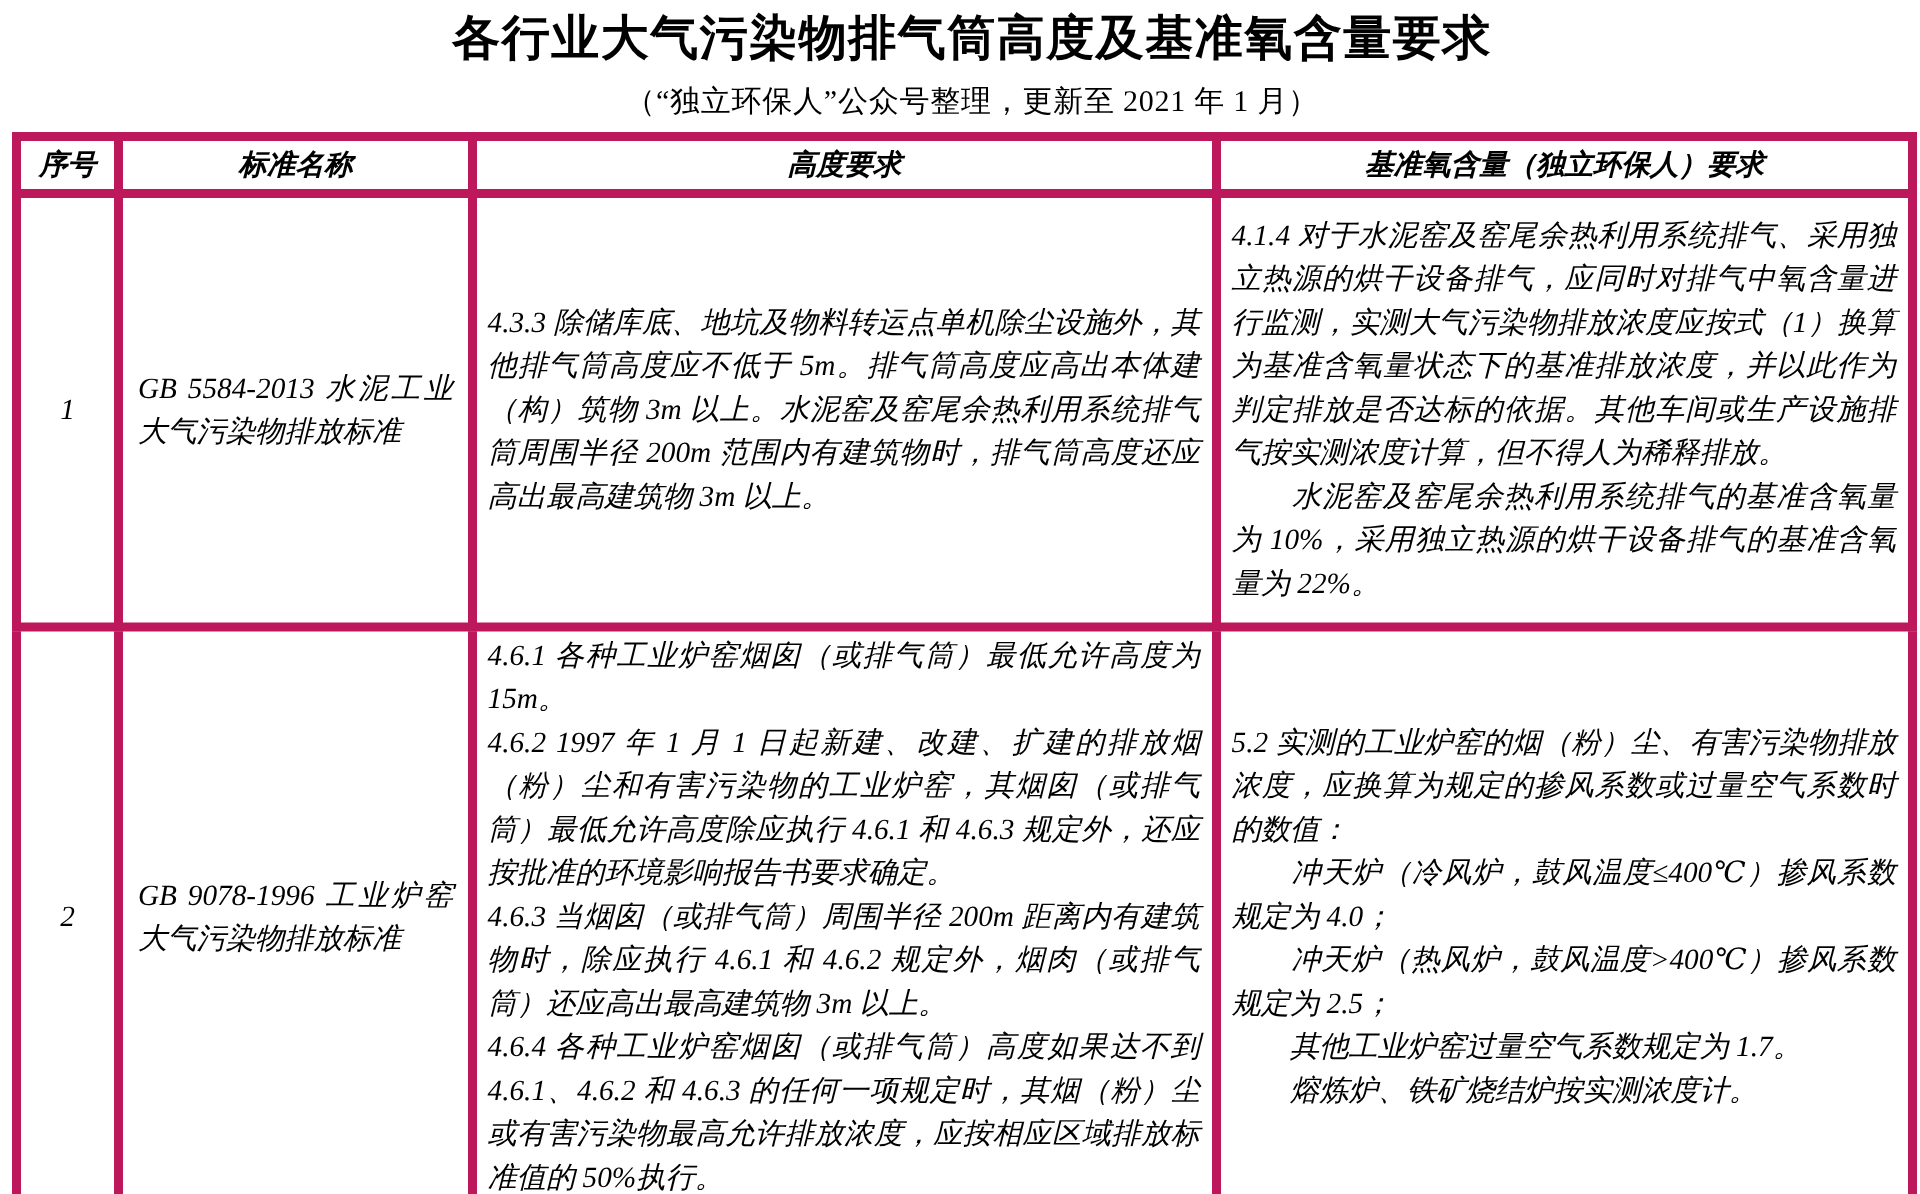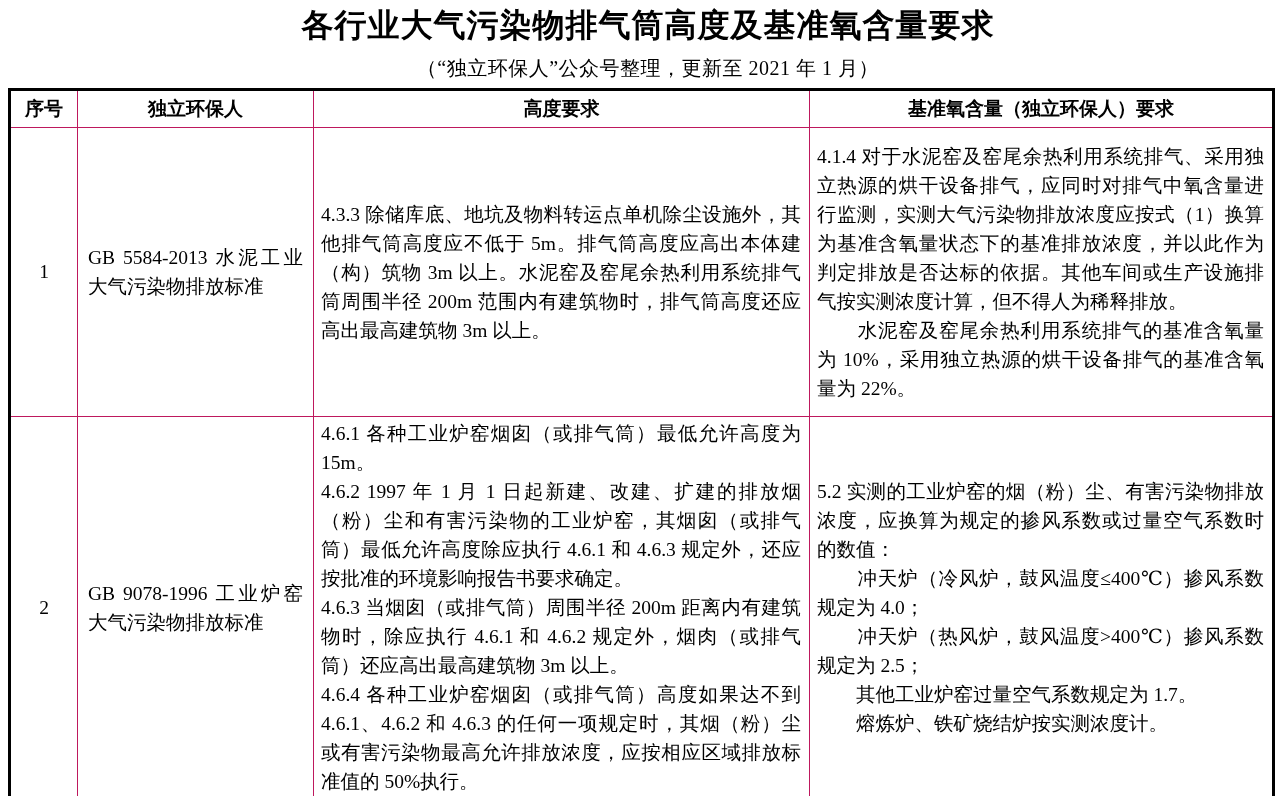--- a/index.html
+++ b/index.html
@@ -35,23 +35,24 @@
     letter-spacing: 0.5px;
   }
   table.main-table {
     border-collapse: collapse;
     table-layout: fixed;
     width: 1264px;
     margin-left: 8px;
     border: 3px solid #000000;
   }
   .main-table th, .main-table td {
-    border: 1px solid #be185d;
+    border: 6px solid #be185d;
     box-sizing: border-box;
     overflow: hidden;
+    font-style: italic;
   }
   .main-table thead tr { height: 38px; }
   tr.row-1 { height: 289px; }
   tr.row-2 { height: 381px; }
   .main-table th {
     font-size: 19px;
     font-weight: bold;
     text-align: center;
     vertical-align: middle;
     padding: 2px 4px;
@@ -89,21 +90,21 @@
   <table class="main-table">
     <colgroup>
       <col style="width:68px">
       <col style="width:236px">
       <col style="width:496px">
       <col style="width:464px">
     </colgroup>
     <thead>
       <tr>
         <th>序号</th>
-        <th>独立环保人</th>
+        <th>标准名称</th>
         <th>高度要求</th>
         <th>基准氧含量（独立环保人）要求</th>
       </tr>
     </thead>
     <tbody>
       <tr class="row-1">
         <td class="c-idx">1</td>
         <td class="c-std">GB 5584-2013 水泥工业大气污染物排放标准</td>
         <td class="c-txt">4.3.3 除储库底、地坑及物料转运点单机除尘设施外，其他排气筒高度应不低于 5m。排气筒高度应高出本体建（构）筑物 3m 以上。水泥窑及窑尾余热利用系统排气筒周围半径 200m 范围内有建筑物时，排气筒高度还应高出最高建筑物 3m 以上。</td>
         <td class="c-txt">4.1.4 对于水泥窑及窑尾余热利用系统排气、采用独立热源的烘干设备排气，应同时对排气中氧含量进行监测，实测大气污染物排放浓度应按式（1）换算为基准含氧量状态下的基准排放浓度，并以此作为判定排放是否达标的依据。其他车间或生产设施排气按实测浓度计算，但不得人为稀释排放。

